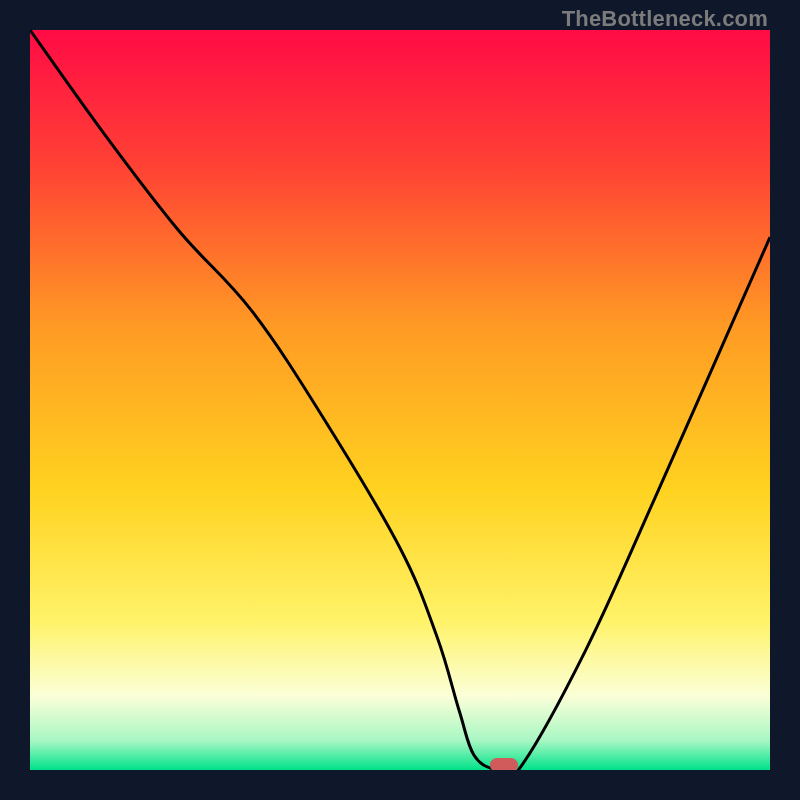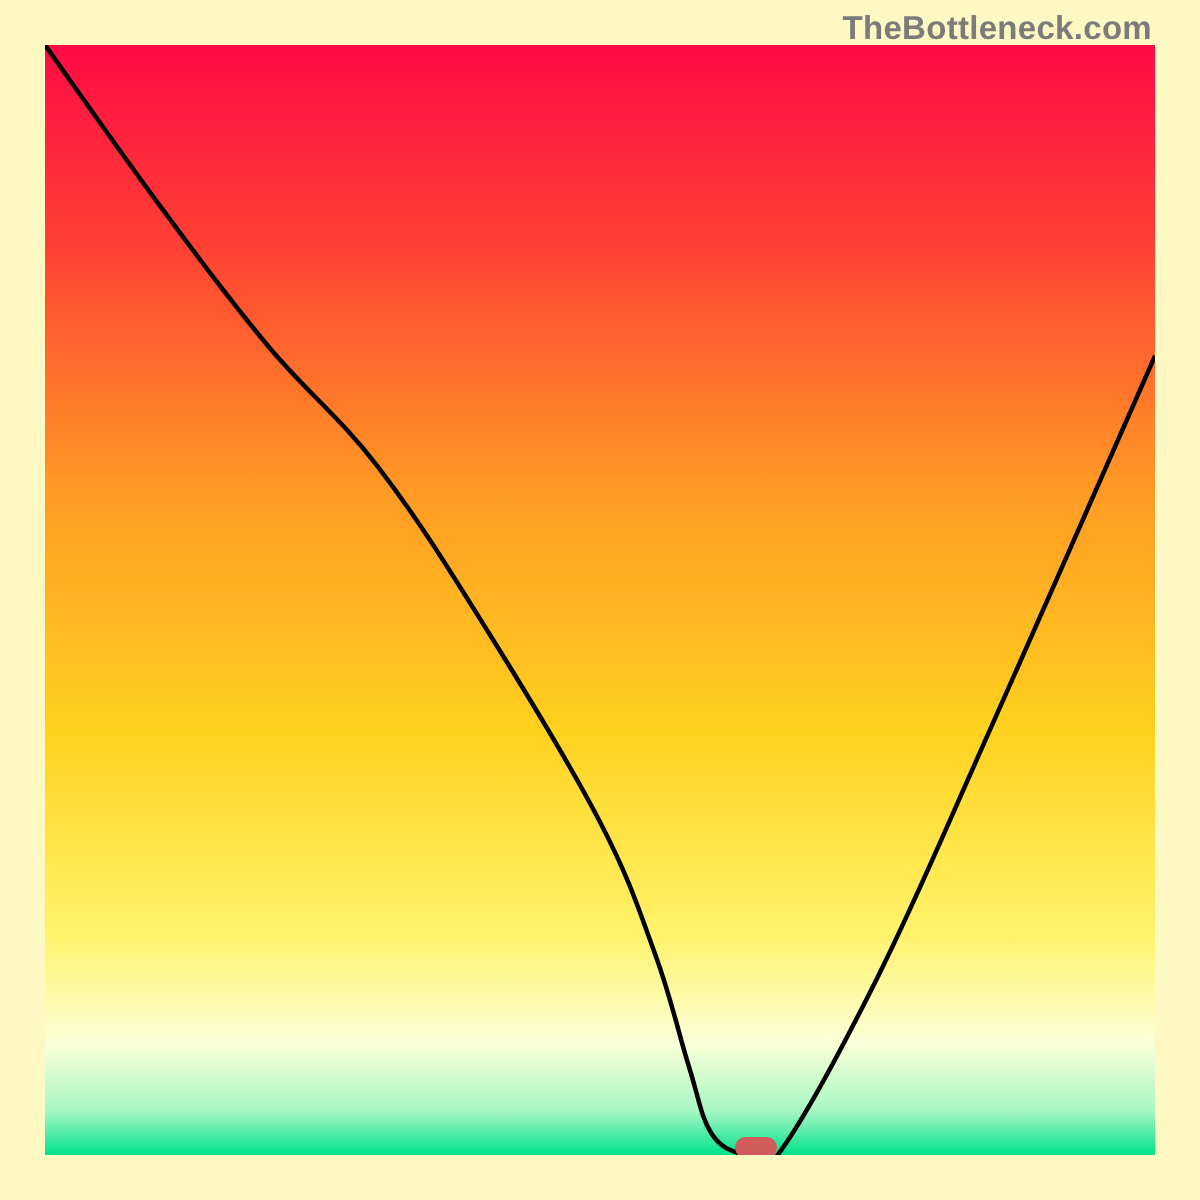--- a/index.html
+++ b/index.html
@@ -1,20 +1,20 @@
 <!DOCTYPE html>
 <html><head>
 <meta charset="utf-8">
 <style>
   * { margin: 0; padding: 0; box-sizing: border-box; }
   html, body { width: 800px; height: 800px; overflow: hidden; }
   .frame {
     width: 800px;
     height: 800px;
-    background: #fef9c3;
+    background: #0f172a;
     position: relative;
   }
   .plot {
     position: absolute;
     left: 30px;
     top: 30px;
     width: 740px;
     height: 740px;
     overflow: hidden;
   }

